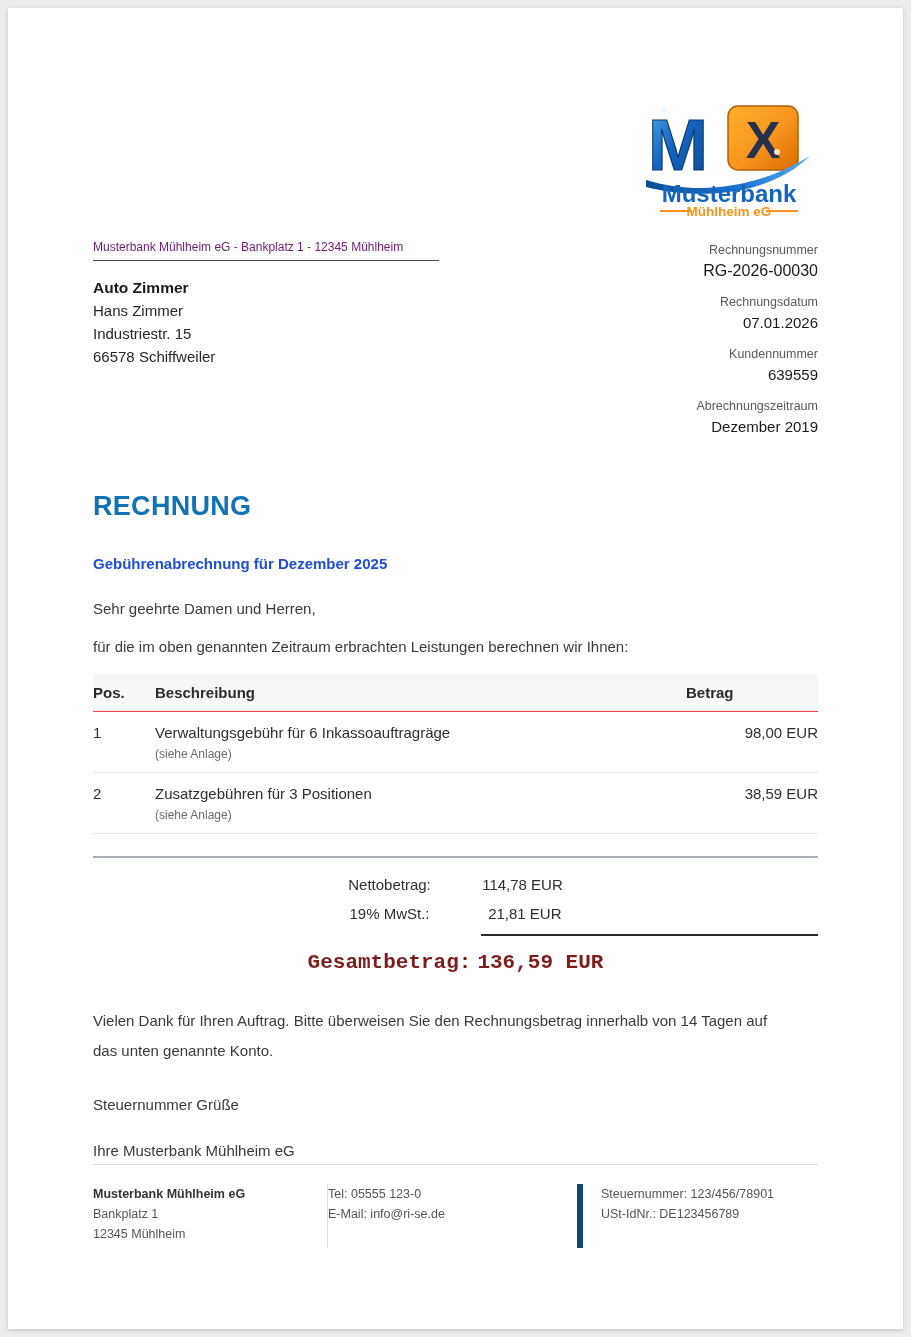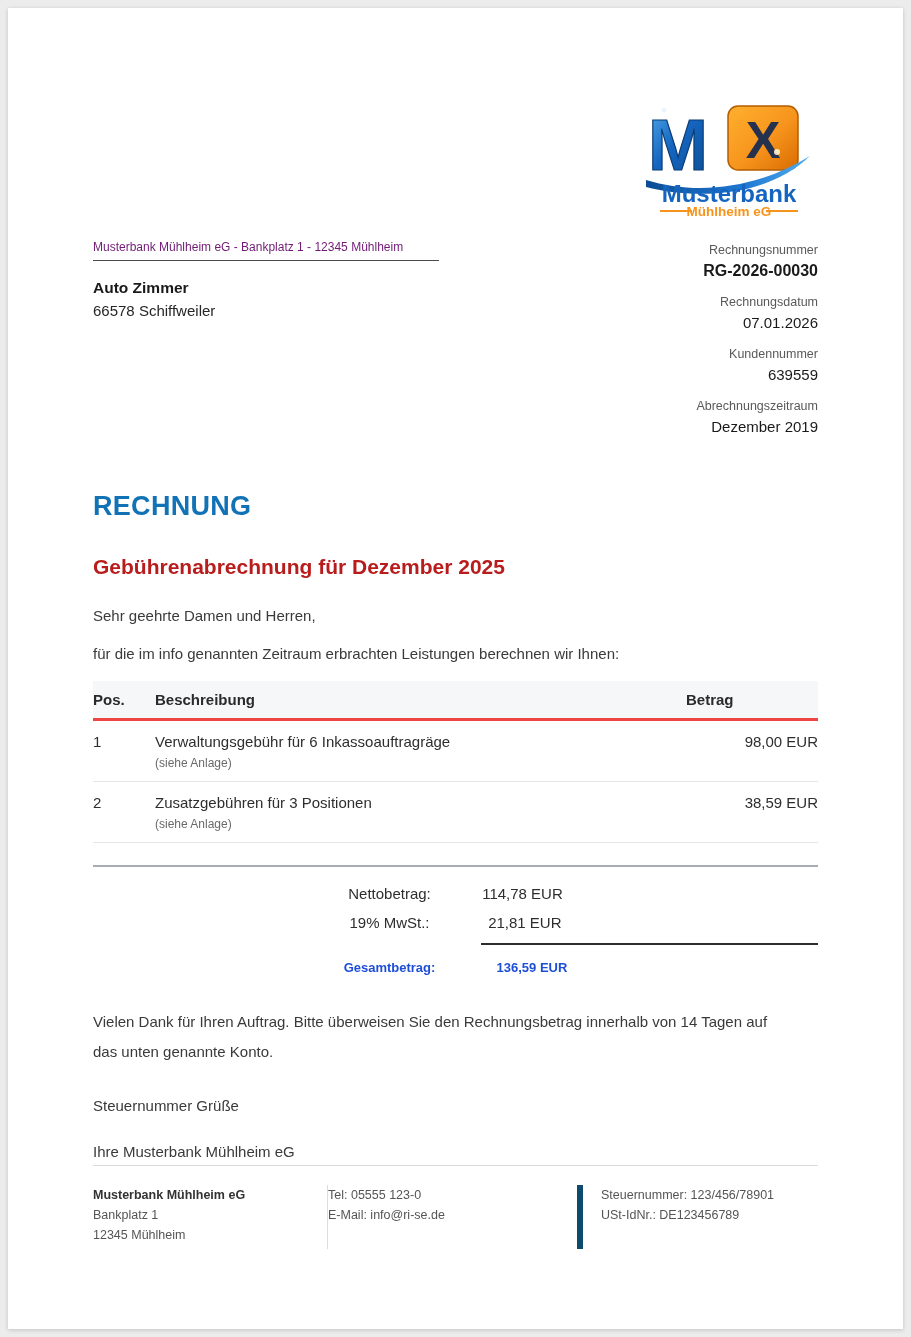--- a/index.html
+++ b/index.html
@@ -31,33 +31,33 @@
     padding-bottom: 6px; border-bottom: 1px solid #4a4a4a;
     width: 346px; white-space: nowrap;
   }
   .recipient { margin-top: 15px; font-size: 15px; line-height: 23px; color: #262626; }
   .recipient-company { font-weight: bold; font-size: 15.5px; color: #1a1a1a; }
 
   .meta-block { text-align: right; padding-top: 2px; margin-left: 20px; }
   .meta-item { margin-bottom: 12px; }
   .meta-label { font-size: 12.5px; color: #595959; line-height: 17px; }
   .meta-value { font-size: 15px; color: #1a1a1a; line-height: 23px; }
-  .meta-item-primary .meta-value { font-weight: bold; font-size: 16px; }
+  .meta-item-primary .meta-value { font-weight: normal; font-size: 16px; }
 
   
   .doc-title { margin-top: 41px; font-size: 27px; font-weight: bold; color: #1173b6; letter-spacing: 0.3px; }
-  .subject  { margin-top: 33px; font-size: 21px; font-weight: bold; color: #b91c1c; }
+  .subject  { margin-top: 33px; font-size: 15px; font-weight: bold; color: #1d4ed8; }
   .greeting { margin-top: 28px; font-size: 15px; color: #3a3a3a; }
   .intro    { margin-top: 21px; font-size: 15px; color: #3a3a3a; }
 
   
   table.items { width: 100%; border-collapse: collapse; margin-top: 19px; }
   table.items thead th {
     background: #f5f7f8;
-    border-bottom: 3px solid #ef4444;
+    border-bottom: 1px solid #ef4444;
     padding: 10px 0;
     font-size: 15px; color: #2b2b2b; text-align: left;
   }
   th.col-pos { width: 62px; }
   th.col-amount, td.cell-amount { text-align: right; padding-right: 7px; }
   table.items td {
     padding: 12px 0 11px;
     border-bottom: 1px solid #e4e7ea;
     vertical-align: top;
     font-size: 15px; color: #2e2e2e;
@@ -66,21 +66,21 @@
   .table-end { height: 24px; border-bottom: 2px solid #a6adb4; }
 
   
   .totals { margin-top: 18px; }
   .totals-row {
     display: flex; justify-content: center; align-items: baseline;
     margin-bottom: 12px; font-size: 15px; color: #2e2e2e;
   }
   .totals-value { width: 132px; text-align: right; }
   .totals-sep { width: 337px; margin: 12px 0 15px auto; border-bottom: 2px solid #2d2d2d; }
-  .totals-row-grand { font-weight: bold; font-size: 13px; color: #1d4ed8; margin-bottom: 0; }
+  .totals-row-grand { font-weight: bold; font-size: 21px; color: #7f1d1d; margin-bottom: 0; font-family: Liberation Mono, monospace; }
 
   
   .closing   { margin-top: 32px; font-size: 15px; line-height: 30px; color: #3a3a3a; max-width: 700px; }
   .regards   { margin-top: 30px; font-size: 15px; color: #3a3a3a; }
   .signature { margin-top: 29px; font-size: 15px; color: #3a3a3a; }
 
   
   .footer {
     margin-top: 5px;
     border-top: 1px solid #dcdcdc;
@@ -129,20 +129,22 @@
       <text x="89" y="116" text-anchor="middle" font-family="Liberation Sans, sans-serif" font-size="13.5" font-weight="bold" fill="#f7941d">Mühlheim eG</text>
       <line x1="126" y1="111" x2="158" y2="111" stroke="#f7941d" stroke-width="2"></line>
     </svg>
   </div>
 
   <div class="addr-row">
     <div>
       <div class="sender-line">Musterbank Mühlheim eG - Bankplatz 1 - 12345 Mühlheim</div>
       <div class="recipient">
         <div class="recipient-company">Auto Zimmer</div>
+        <div>Hans Zimmer</div>
+        <div>Industriestr. 15</div>
         <div>66578 Schiffweiler</div>
       </div>
     </div>
     <div class="meta-block">
       <div class="meta-item meta-item-primary">
         <div class="meta-label">Rechnungsnummer</div>
         <div class="meta-value">RG-2026-00030</div>
       </div>
       <div class="meta-item">
         <div class="meta-label">Rechnungsdatum</div>
@@ -155,21 +157,21 @@
       <div class="meta-item">
         <div class="meta-label">Abrechnungszeitraum</div>
         <div class="meta-value">Dezember 2019</div>
       </div>
     </div>
   </div>
 
   <div class="doc-title">RECHNUNG</div>
   <div class="subject">Gebührenabrechnung für Dezember 2025</div>
   <div class="greeting">Sehr geehrte Damen und Herren,</div>
-  <div class="intro">für die im info genannten Zeitraum erbrachten Leistungen berechnen wir Ihnen:</div>
+  <div class="intro">für die im oben genannten Zeitraum erbrachten Leistungen berechnen wir Ihnen:</div>
 
   <table class="items">
     <thead>
       <tr>
         <th class="col-pos">Pos.</th>
         <th class="col-desc">Beschreibung</th>
         <th class="col-amount">Betrag</th>
       </tr>
     </thead>
     <tbody>

